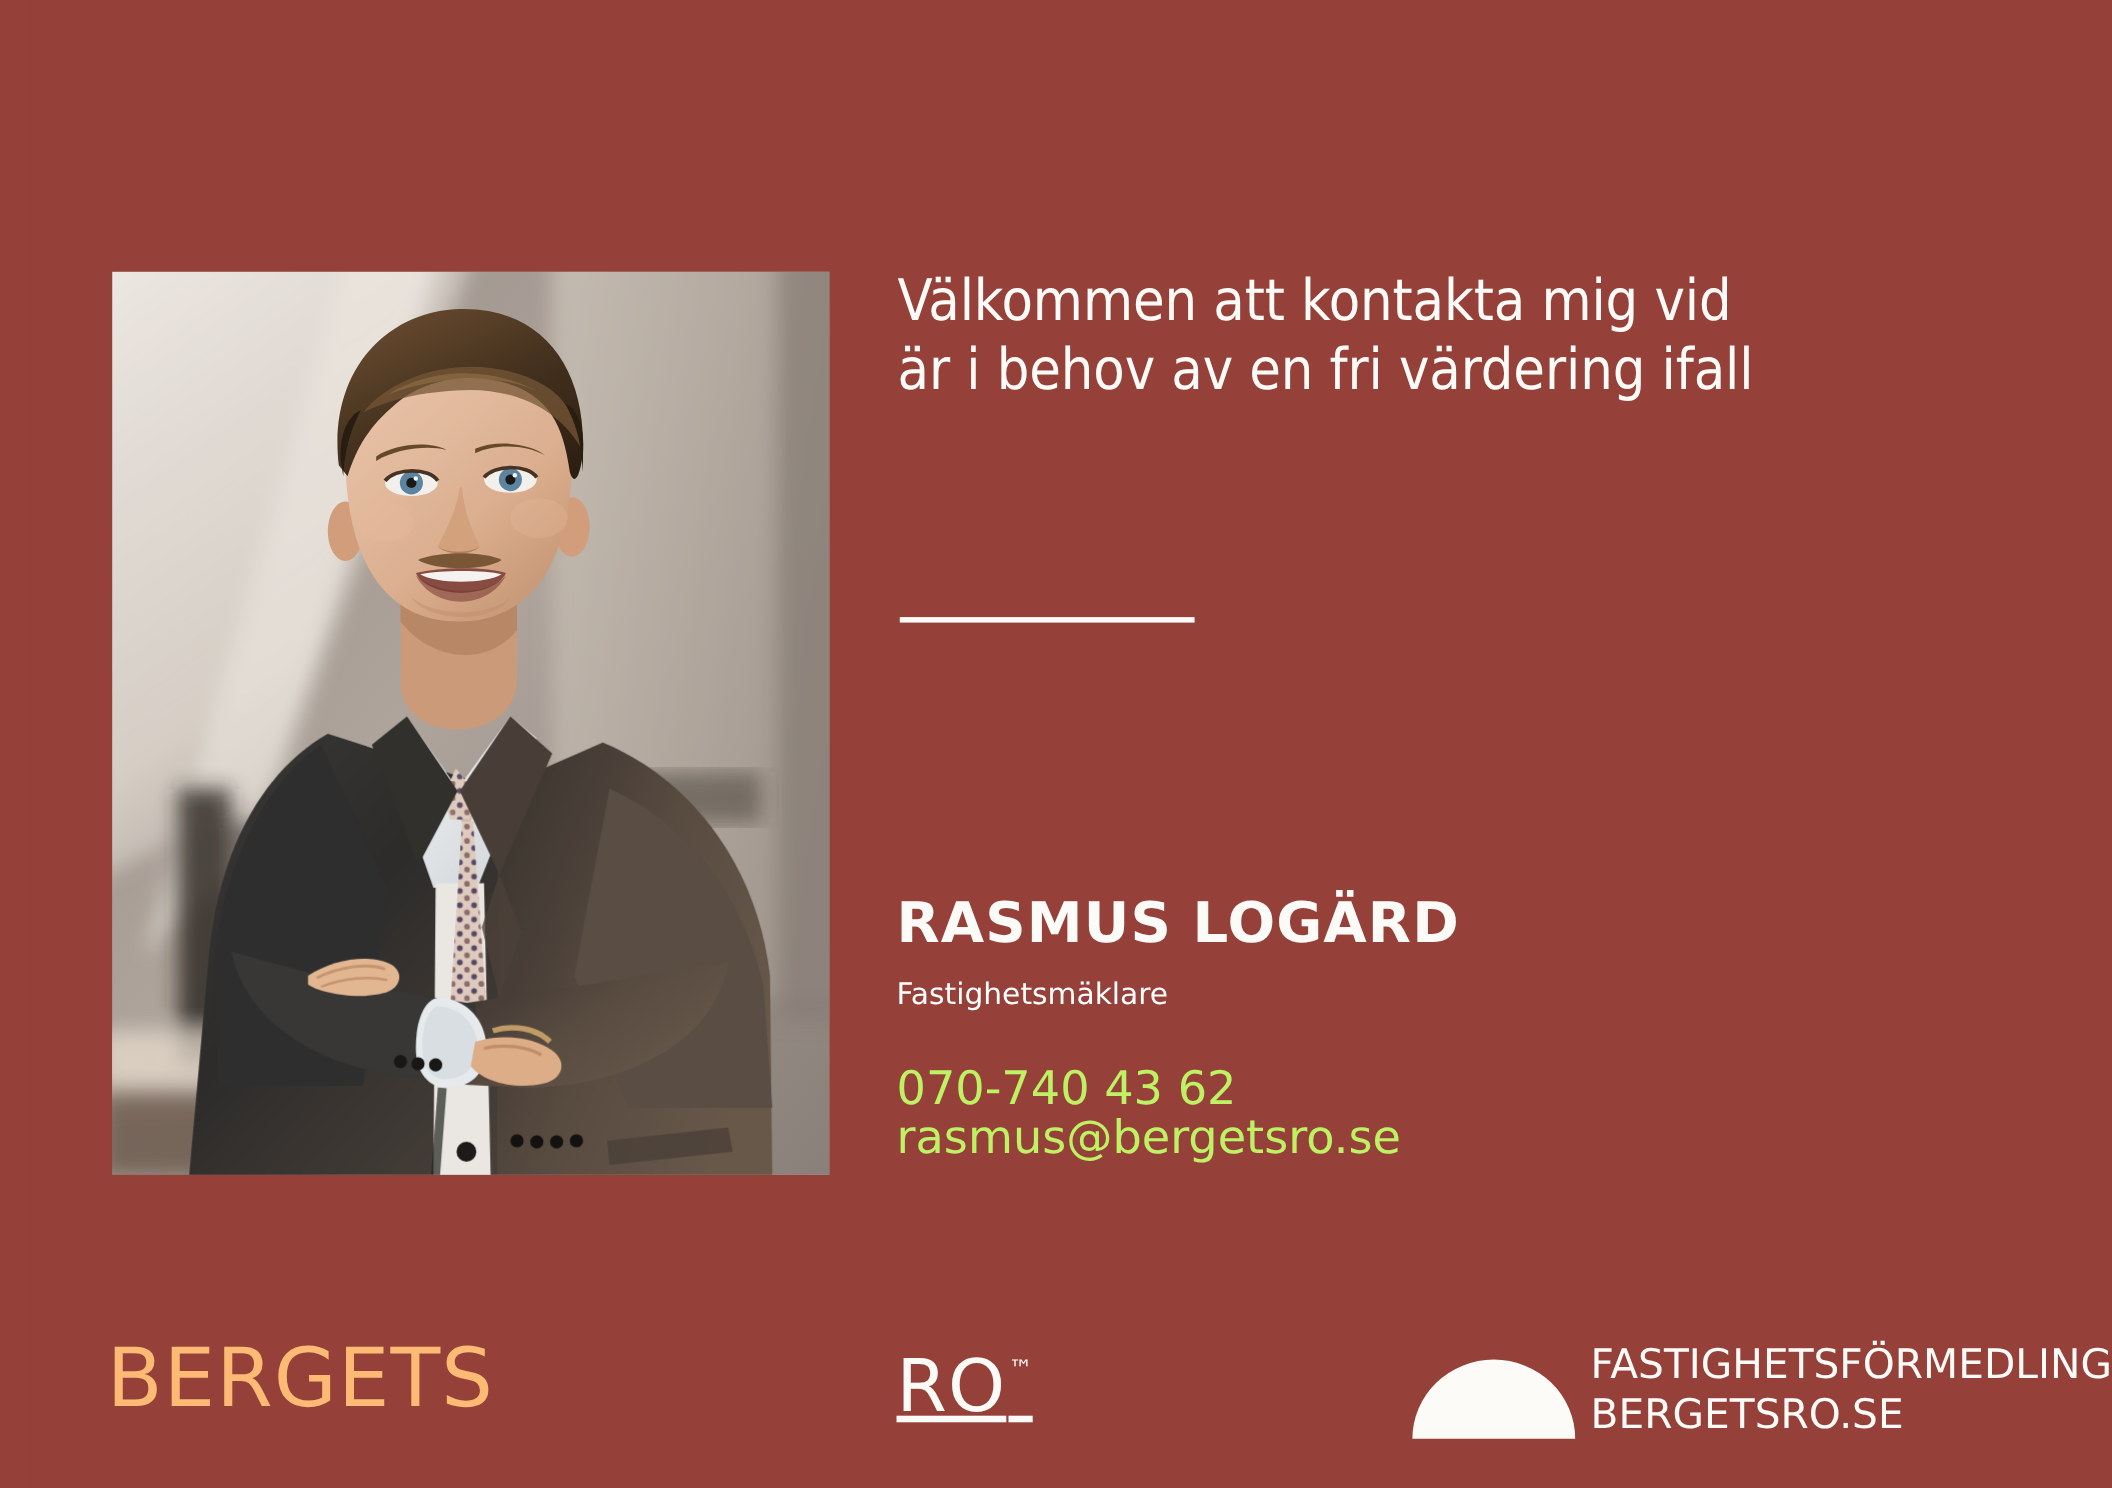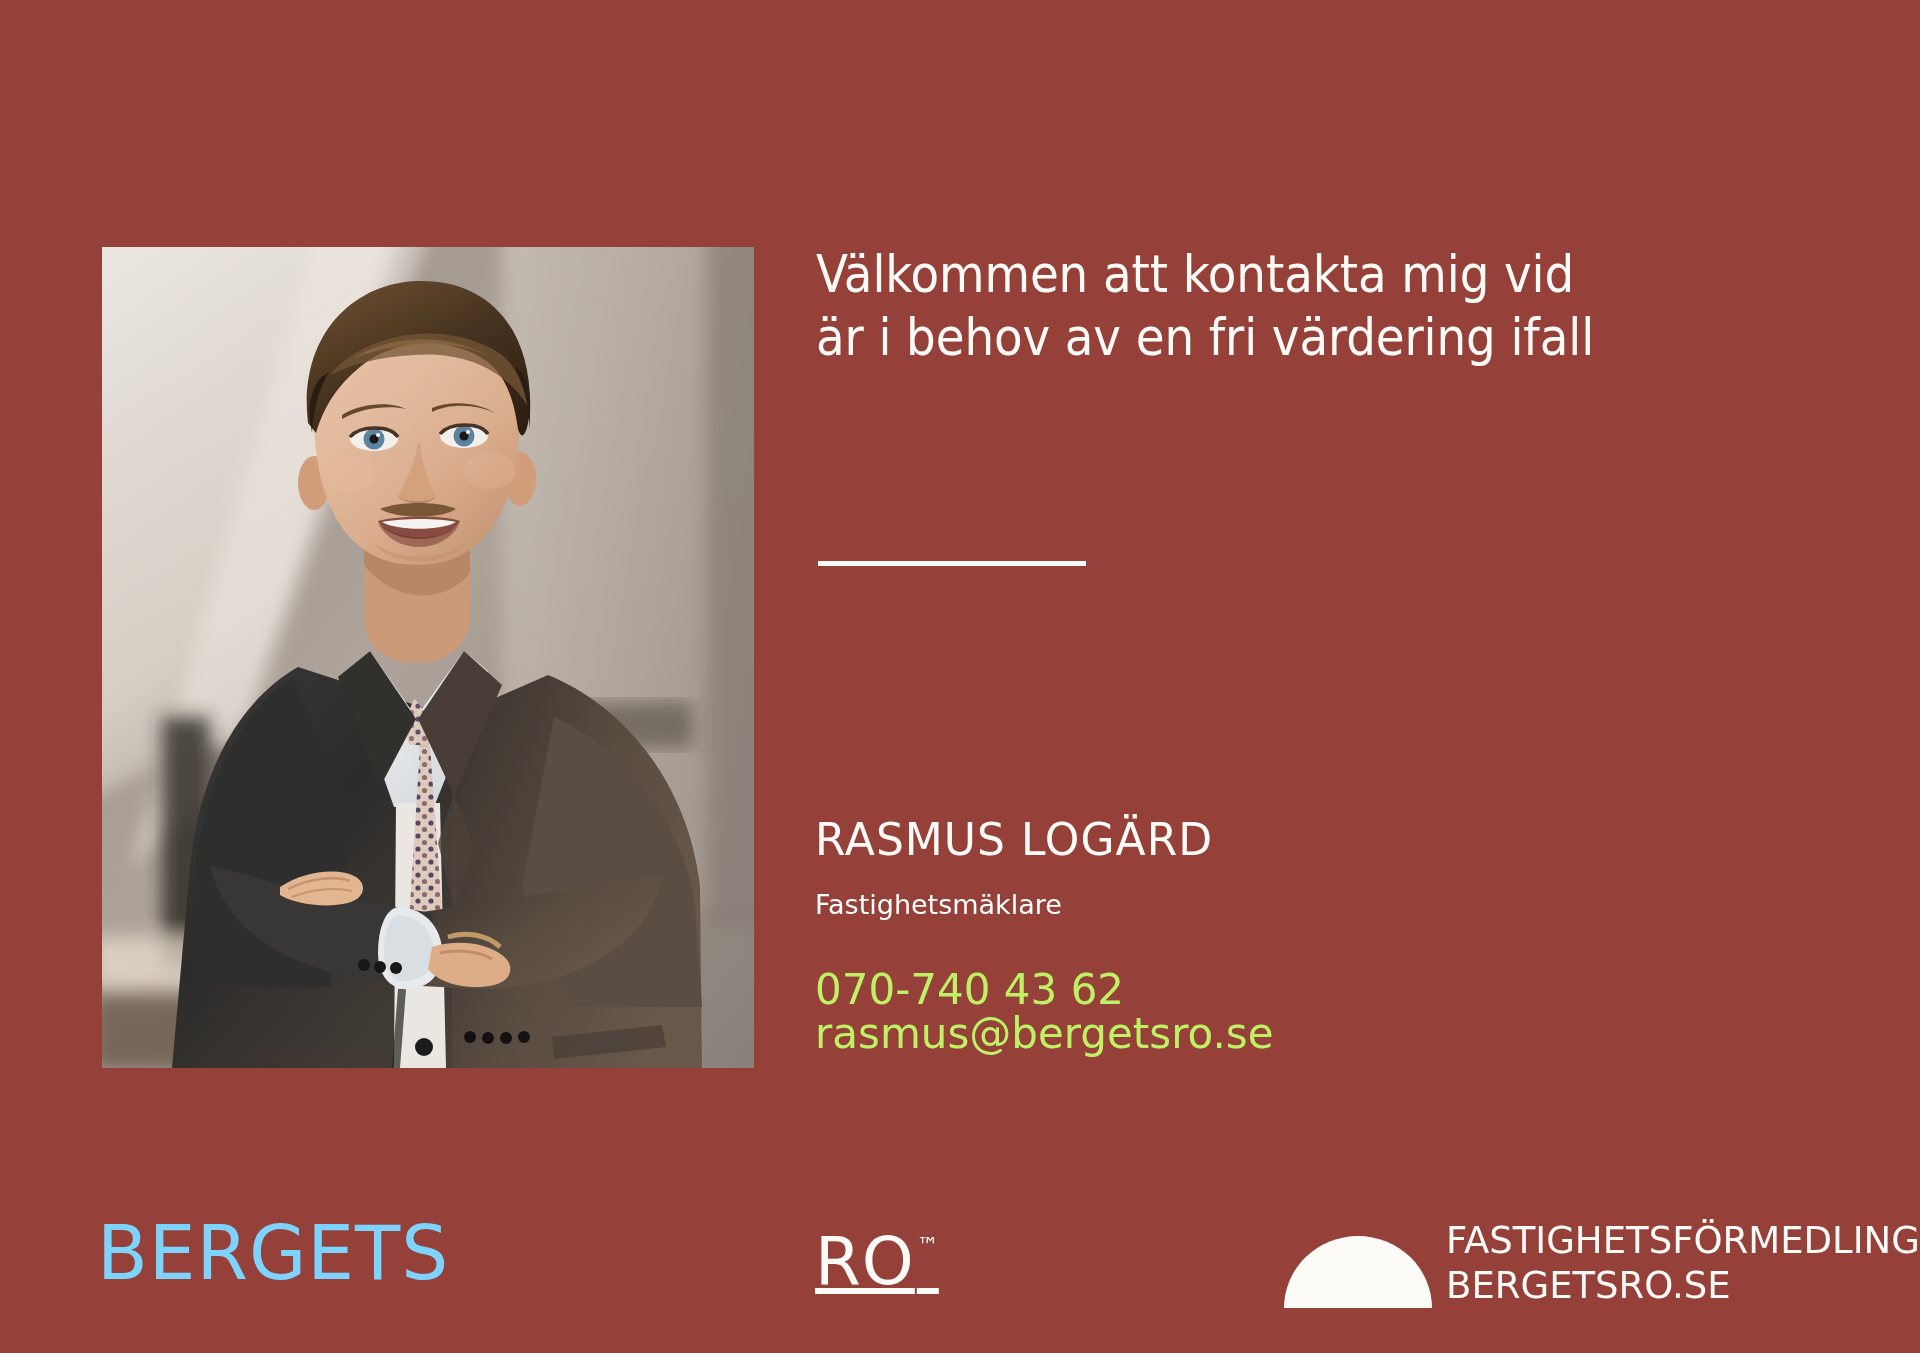--- a/index.html
+++ b/index.html
@@ -53,23 +53,23 @@
 
   
   .agent{
     position:absolute;
     left:786px;top:805px;
     width:900px;
   }
   .agent-name{
     display:block;
     color:#fdfbf8;
-    font-size:44px;
+    font-size:51px;
     line-height:70px;
-    font-weight:400;
+    font-weight:700;
     letter-spacing:1px;
     white-space:nowrap;
   }
   .agent-role{
     display:block;
     color:#ffffff;
     font-size:27px;
     line-height:36px;
     margin-top:12px;
     font-weight:400;
@@ -85,21 +85,21 @@
     font-size:42px;
     line-height:44px;
     font-weight:400;
     white-space:nowrap;
   }
 
   
   .footer-brand{
     position:absolute;
     left:68px;top:1212px;
-    color:#7dd3fc;
+    color:#fdba74;
     font-size:74px;
     line-height:82px;
     font-weight:400;
     letter-spacing:1px;
     white-space:nowrap;
   }
   .footer-ro{
     position:absolute;
     left:786px;top:1215px;
     color:#fdfbf8;

